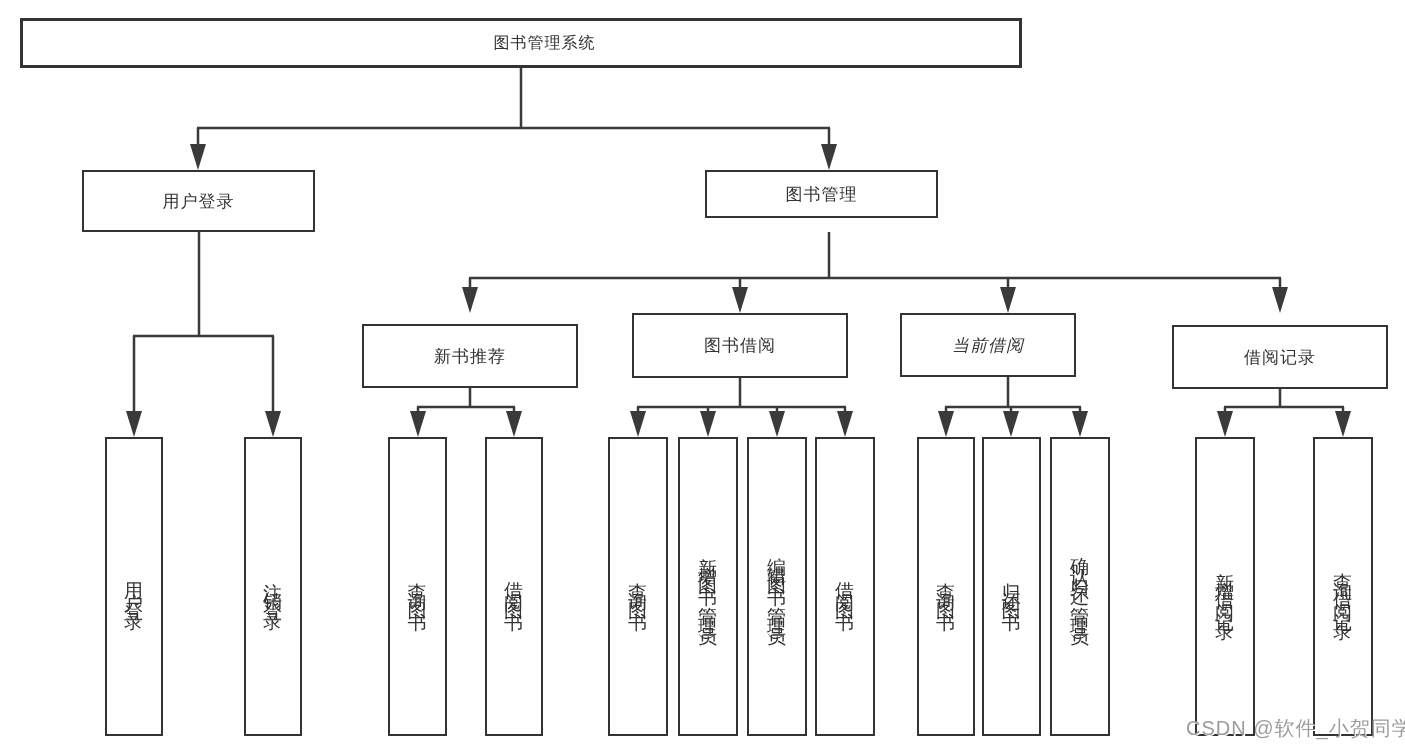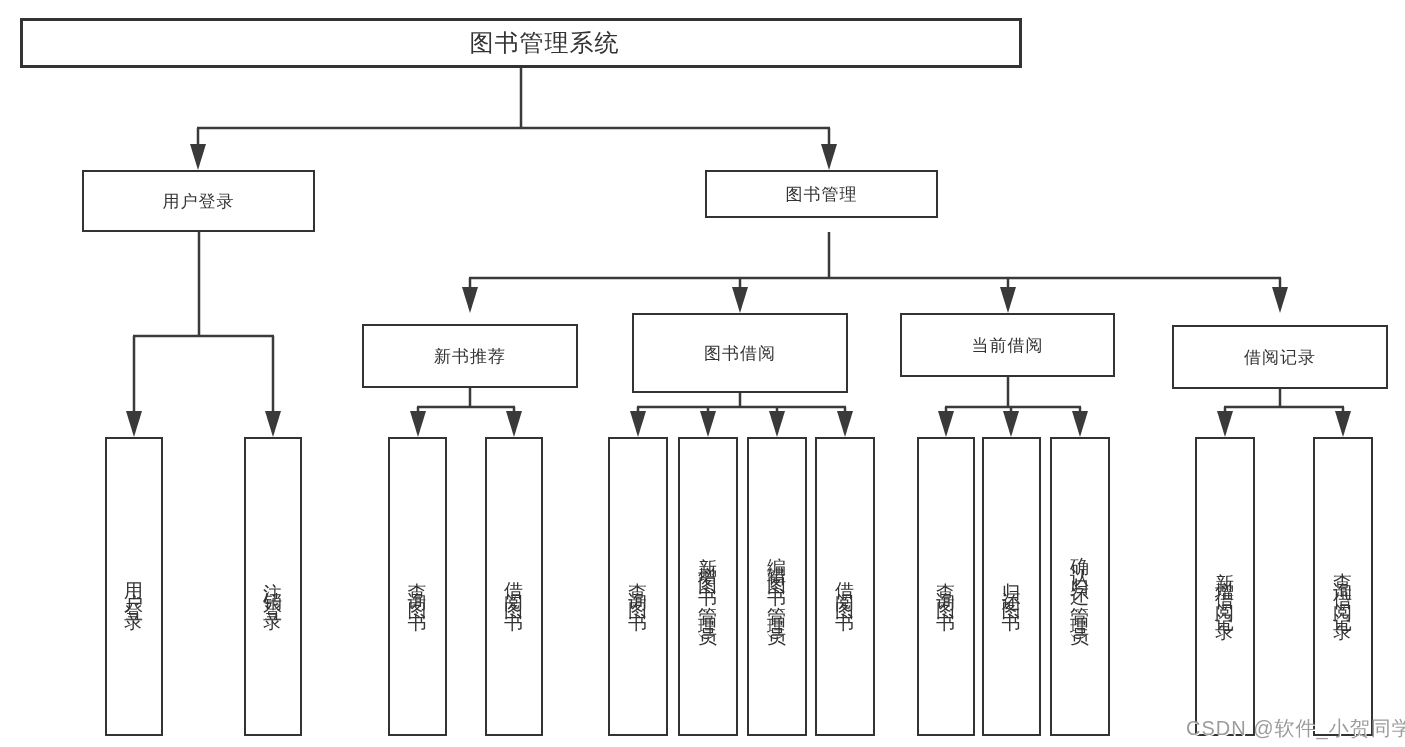--- a/index.html
+++ b/index.html
@@ -27,21 +27,21 @@
     box-sizing: border-box;
     background: #ffffff;
     border: 2px solid #333333;
     display: flex;
     align-items: center;
     justify-content: center;
     color: #333333;
   }
   .node.root {
     border-width: 3px;
-    font-size: 24px;
+    font-size: 16px;
     padding-left: 47px;
   }
   .node.branch {
     font-size: 17px;
   }
   .node.leaf {
     font-size: 19px;
   }
   .hlabel {
     white-space: nowrap;
@@ -137,24 +137,24 @@
   <div class="node branch" style="left:82px; top:170px; width:233px; height:62px;">
     <span class="hlabel">用户登录</span>
   </div>
   <div class="node branch" style="left:705px; top:170px; width:233px; height:48px;">
     <span class="hlabel">图书管理</span>
   </div>
 
   <div class="node branch" style="left:362px; top:324px; width:216px; height:64px;">
     <span class="hlabel">新书推荐</span>
   </div>
-  <div class="node branch" style="left:632px; top:313px; width:216px; height:80px;">
+  <div class="node branch" style="left:632px; top:313px; width:216px; height:65px;">
     <span class="hlabel">图书借阅</span>
   </div>
-  <div class="node branch" style="left:900px; top:313px; width:215px; height:64px;">
+  <div class="node branch" style="left:900px; top:313px; width:176px; height:64px;font-style:italic;">
     <span class="hlabel">当前借阅</span>
   </div>
   <div class="node branch" style="left:1172px; top:325px; width:216px; height:64px;">
     <span class="hlabel">借阅记录</span>
   </div>
 
   <div class="node leaf" style="left:105px; top:437px; width:58px; height:299px;">
     <span class="vtext">用户登录</span>
   </div>
   <div class="node leaf" style="left:244px; top:437px; width:58px; height:299px;">

